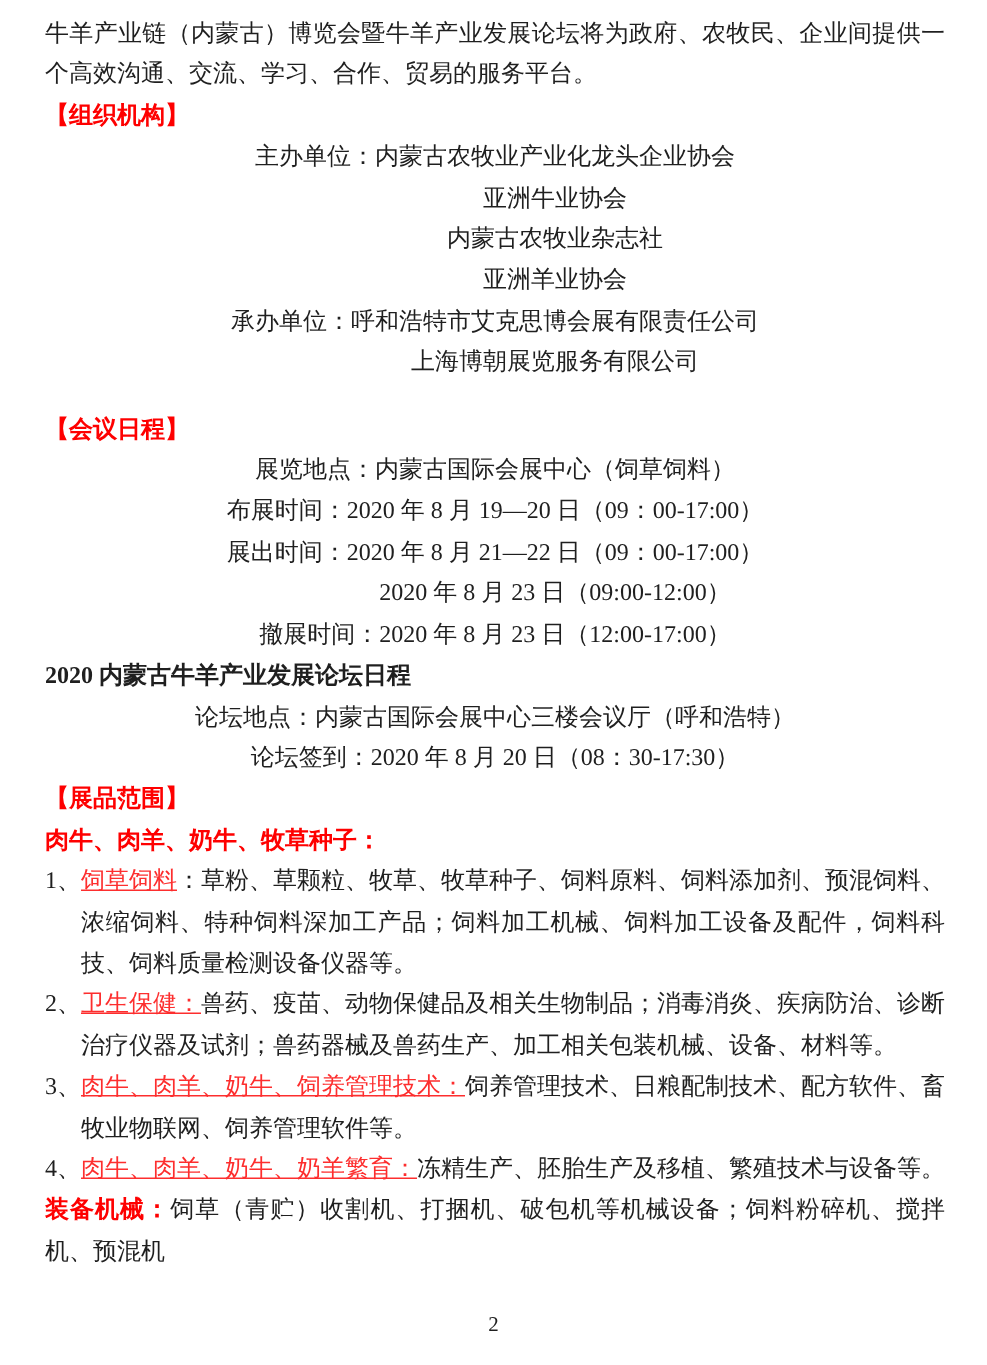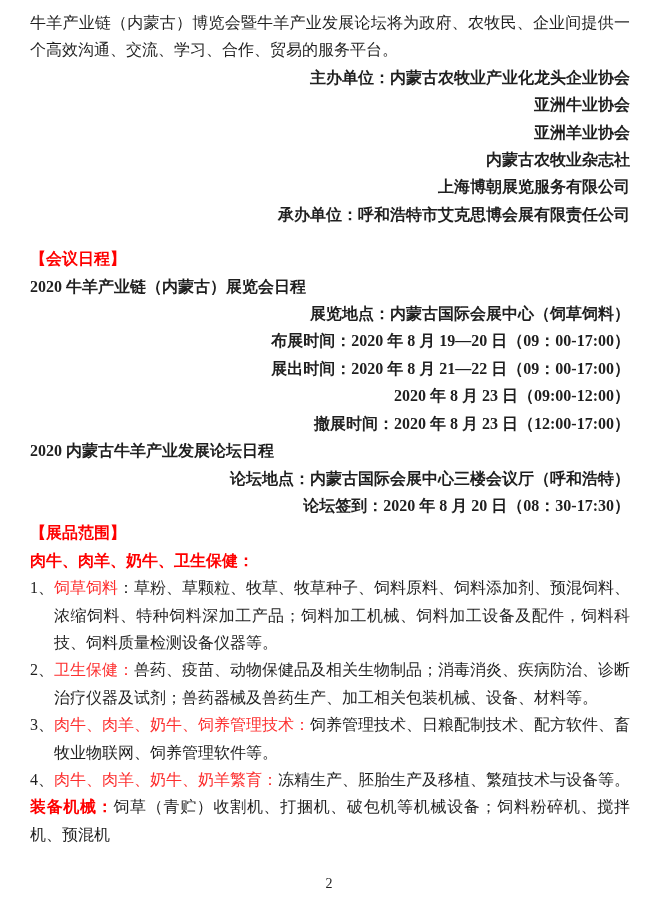--- a/index.html
+++ b/index.html
@@ -13,69 +13,69 @@
     font-family: "Liberation Serif", "DejaVu Serif", serif;
     color: var(--text, #1f1f1f);
     font-size: 16px;
     line-height: 27.4px;
     overflow: hidden;
   }
   p, h3 { margin: 0; padding: 0; font-size: 16px; font-weight: normal; }
   .para { text-align: justify; }
   .red-heading { color: var(--heading-red, #fe0000); font-weight: bold; }
   .black-title { font-weight: bold; }
-  .red { color: var(--inline-red, #fd2e2e); }
+  .red { color: var(--inline-red, #fd2e2e); text-decoration: underline; }
   .red-bold { color: var(--heading-red, #fe0000); font-weight: bold; }
-  .row { text-align: right; white-space: nowrap; font-weight: bold; }
+  .row { text-align: center; white-space: nowrap; }
   .row .label { display: inline-block; min-width: 80px; }
   .cont { padding-left: 80px; }
   .section-gap { height: 17px; }
   .item { text-align: justify; padding-left: 24px; text-indent: -24px; }
   .page-number {
     position: absolute;
     bottom: 13px;
     left: 0;
     right: 0;
     text-align: center;
     font-size: 14px;
   }
 </style>
 </head>
 <body>
 
 <div class="page">
 
   <p class="para">牛羊产业链（内蒙古）博览会暨牛羊产业发展论坛将为政府、农牧民、企业间提供一个高效沟通、交流、学习、合作、贸易的服务平台。</p>
 
+  <h3 class="red-heading">【组织机构】</h3>
 
   <p class="row"><span class="label">主办单位：</span><span>内蒙古农牧业产业化龙头企业协会</span></p>
   <p class="row cont">亚洲牛业协会</p>
+  <p class="row cont">内蒙古农牧业杂志社</p>
   <p class="row cont">亚洲羊业协会</p>
-  <p class="row cont">内蒙古农牧业杂志社</p>
+  <p class="row"><span class="label">承办单位：</span><span>呼和浩特市艾克思博会展有限责任公司</span></p>
   <p class="row cont">上海博朝展览服务有限公司</p>
-  <p class="row"><span class="label">承办单位：</span><span>呼和浩特市艾克思博会展有限责任公司</span></p>
 
   <div class="section-gap"></div>
 
   <h3 class="red-heading">【会议日程】</h3>
-  <p class="black-title">2020 牛羊产业链（内蒙古）展览会日程</p>
 
   <p class="row"><span class="label">展览地点：</span><span>内蒙古国际会展中心（饲草饲料）</span></p>
   <p class="row"><span class="label">布展时间：</span><span>2020 年 8 月 19—20 日（09：00-17:00）</span></p>
   <p class="row"><span class="label">展出时间：</span><span>2020 年 8 月 21—22 日（09：00-17:00）</span></p>
   <p class="row cont">2020 年 8 月 23 日（09:00-12:00）</p>
   <p class="row"><span class="label">撤展时间：</span><span>2020 年 8 月 23 日（12:00-17:00）</span></p>
 
   <p class="black-title">2020 内蒙古牛羊产业发展论坛日程</p>
 
   <p class="row"><span class="label">论坛地点：</span><span>内蒙古国际会展中心三楼会议厅（呼和浩特）</span></p>
   <p class="row"><span class="label">论坛签到：</span><span>2020 年 8 月 20 日（08：30-17:30）</span></p>
 
   <h3 class="red-heading">【展品范围】</h3>
-  <p class="red-bold">肉牛、肉羊、奶牛、卫生保健：</p>
+  <p class="red-bold">肉牛、肉羊、奶牛、牧草种子：</p>
 
   <p class="item"><span>1、</span><span class="red">饲草饲料</span><span>：草粉、草颗粒、牧草、牧草种子、饲料原料、饲料添加剂、预混饲料、浓缩饲料、特种饲料深加工产品；饲料加工机械、饲料加工设备及配件，饲料科技、饲料质量检测设备仪器等。</span></p>
 
   <p class="item"><span>2、</span><span class="red">卫生保健：</span><span>兽药、疫苗、动物保健品及相关生物制品；消毒消炎、疾病防治、诊断治疗仪器及试剂；兽药器械及兽药生产、加工相关包装机械、设备、材料等。</span></p>
 
   <p class="item"><span>3、</span><span class="red">肉牛、肉羊、奶牛、饲养管理技术：</span><span>饲养管理技术、日粮配制技术、配方软件、畜牧业物联网、饲养管理软件等。</span></p>
 
   <p class="item"><span>4、</span><span class="red">肉牛、肉羊、奶牛、奶羊繁育：</span><span>冻精生产、胚胎生产及移植、繁殖技术与设备等。</span></p>
 
   <p class="para"><span class="red-bold">装备机械：</span><span>饲草（青贮）收割机、打捆机、破包机等机械设备；饲料粉碎机、搅拌机、预混机</span></p>

